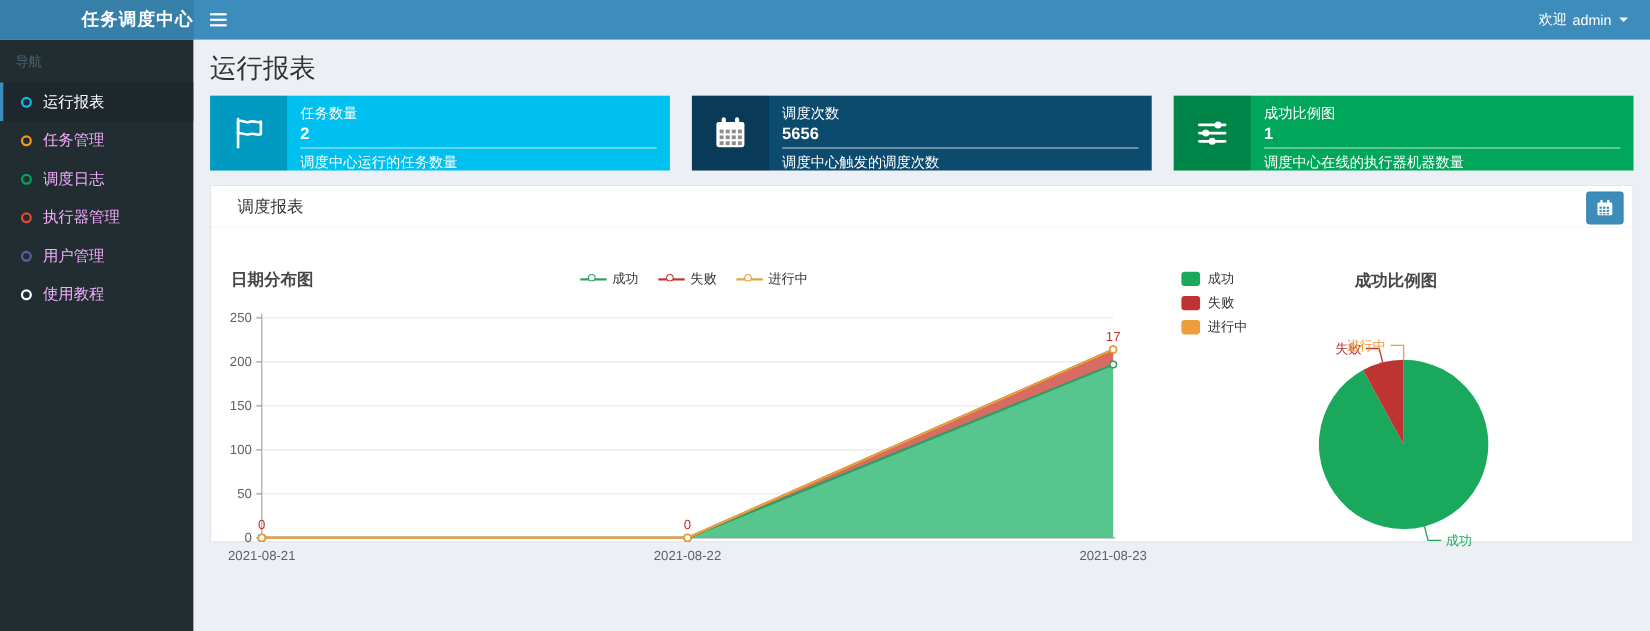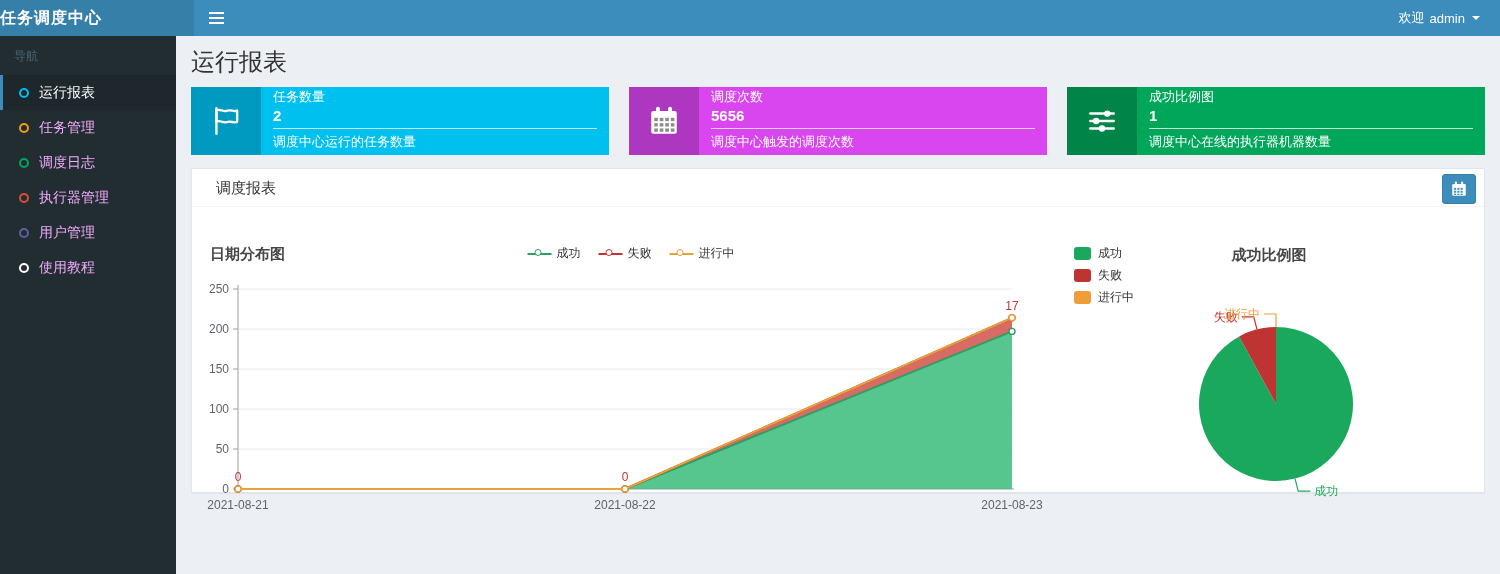--- a/index.html
+++ b/index.html
@@ -1,21 +1,21 @@
 <!DOCTYPE html>
 <html style="--header: #3c8dbc; --header-dark: #367fa9; --sidebar: #222d32; --content-bg: #ecf0f5;"><head>
 <meta charset="utf-8">
 <style>
   * { margin:0; padding:0; box-sizing:border-box; }
   html,body { width:1500px; height:574px; overflow:hidden; }
   body { font-family:"Liberation Sans", sans-serif; background:var(--content-bg,#ecf0f5); }
 
   
   .header { position:absolute; top:0; left:0; right:0; height:36px; background:var(--header,#3c8dbc); z-index:10; display:flex; }
-  .brand { width:194px; height:36px; background:var(--header-dark,#367fa9); color:#fff; font-size:16px; font-weight:bold; display:flex; align-items:center; justify-content:flex-start; letter-spacing:1px; }
+  .brand { width:176px; height:36px; background:var(--header-dark,#367fa9); color:#fff; font-size:16px; font-weight:bold; display:flex; align-items:center; justify-content:flex-end; letter-spacing:1px; }
   .navbar { flex:1; display:flex; justify-content:space-between;border-radius:14px; }
   .hamburger { width:44px; height:36px; display:flex; flex-direction:column; align-items:center; justify-content:center; gap:3px; cursor:pointer; }
   .hamburger span { display:block; width:15px; height:2px; background:#fff; }
   .user-menu { color:#fff; font-size:13px; padding:0 20px; height:36px; display:flex; align-items:center; gap:5px; cursor:pointer; }
   .caret { display:inline-block; width:0; height:0; border-top:4px solid #fff; border-left:4px solid transparent; border-right:4px solid transparent; margin-left:2px; }
 
   
   .sidebar { position:absolute; top:36px; left:0; bottom:0; width:176px; background:var(--sidebar,#222d32);font-family:Liberation Serif, serif; }
   .nav-label { color:#4b646f; font-size:12px; padding:12px 12px 10px 14px; }
   .menu { list-style:none; }
@@ -24,21 +24,21 @@
   .circle-icon { width:10px; height:10px; border-radius:50%; border:2.5px solid currentColor; flex:0 0 auto; }
 
   
   .main { position:absolute; top:36px; left:176px; right:0; bottom:0; background:var(--content-bg,#ecf0f5); }
   .page-title { font-size:24px; font-weight:400; color:#333; padding:10px 15px 9px; }
 
   
   .cards { display:flex; gap:20px; padding:0 15px; }
   .stat-card { flex:1; height:68px; display:flex; color:#fff; cursor:default; }
   .icon-box { width:70px; background:rgba(0,0,0,0.2); display:flex; align-items:center; justify-content:center; color:rgba(0,0,0,0.45); }
-  .card-right { flex:1; padding:1px 12px 5px; overflow:hidden; }
+  .card-right { flex:1; padding:7px 12px 5px; overflow:hidden; }
   .card-label { font-size:13px; }
   .card-value { font-size:15px; font-weight:bold; margin-top:1px; }
   .card-divider { border:0; border-top:1px solid rgba(255,255,255,0.75); margin:4px 0 4px; }
   .card-desc { font-size:13px; white-space:nowrap; }
 
   
   .panel { margin:13px 15px 0; background:#fff; border:1px solid #e2e6ea; box-shadow:0 1px 1px rgba(0,0,0,0.04); height:325px; }
   .panel-heading { position:relative; padding:10px 24px 8px; border-bottom:1px solid #f4f4f4; }
   .panel-title { font-size:15px; color:#333; }
   .date-btn { position:absolute; right:8px; top:5px; width:34px; height:30px; background:var(--header,#3c8dbc); border:1px solid var(--header-dark,#367fa9); border-radius:3px; cursor:pointer; display:flex; align-items:center; justify-content:center; }
@@ -129,21 +129,21 @@
               <path d="M7 6 C10 4, 13.5 8, 17 6.3 C20.5 4.8, 23.5 8, 26.5 6.2 V16.8 C23.5 18.6, 20.5 15.4, 17 16.9 C13.5 18.6, 10 14.6, 7 16.6 Z"></path>
             </svg>
           </div>
           <div class="card-right">
             <div class="card-label">任务数量</div>
             <div class="card-value">2</div>
             <hr class="card-divider">
             <div class="card-desc">调度中心运行的任务数量</div>
           </div>
         </div>
-        <div class="stat-card" style="background: #d946ef;">
+        <div class="stat-card" style="background: #0c4a6e;">
           <div class="icon-box">
             <svg width="34" height="34" viewBox="0 0 32 32">
               <rect x="4" y="6.5" width="24" height="21.5" rx="2" fill="#fff"></rect>
               <rect x="8.5" y="2.5" width="3.6" height="7" rx="1.8" fill="#fff"></rect>
               <rect x="19.9" y="2.5" width="3.6" height="7" rx="1.8" fill="#fff"></rect>
               <g fill="currentColor">
                 <rect x="6.8" y="13" width="3.4" height="3.2"></rect>
                 <rect x="12" y="13" width="3.4" height="3.2"></rect>
                 <rect x="17.2" y="13" width="3.4" height="3.2"></rect>
                 <rect x="22.4" y="13" width="3.4" height="3.2"></rect>

